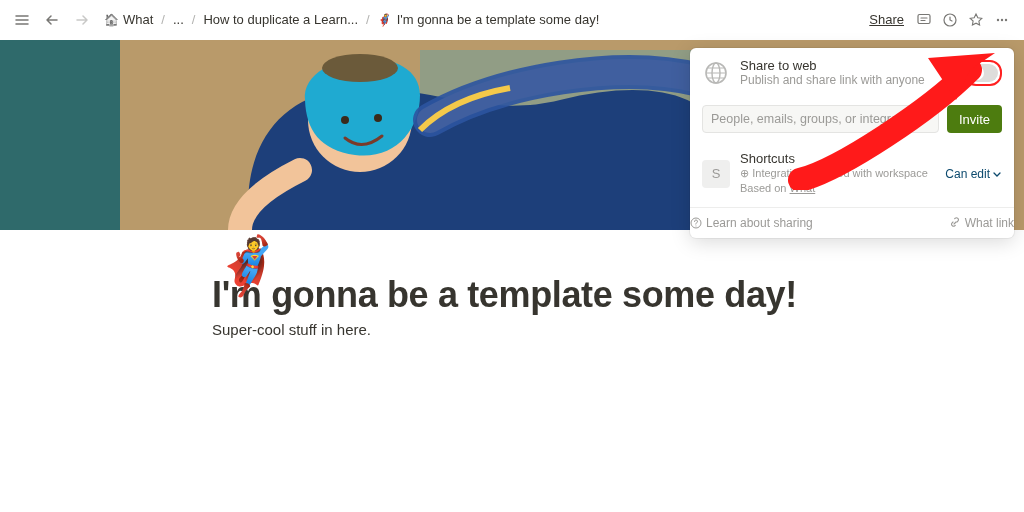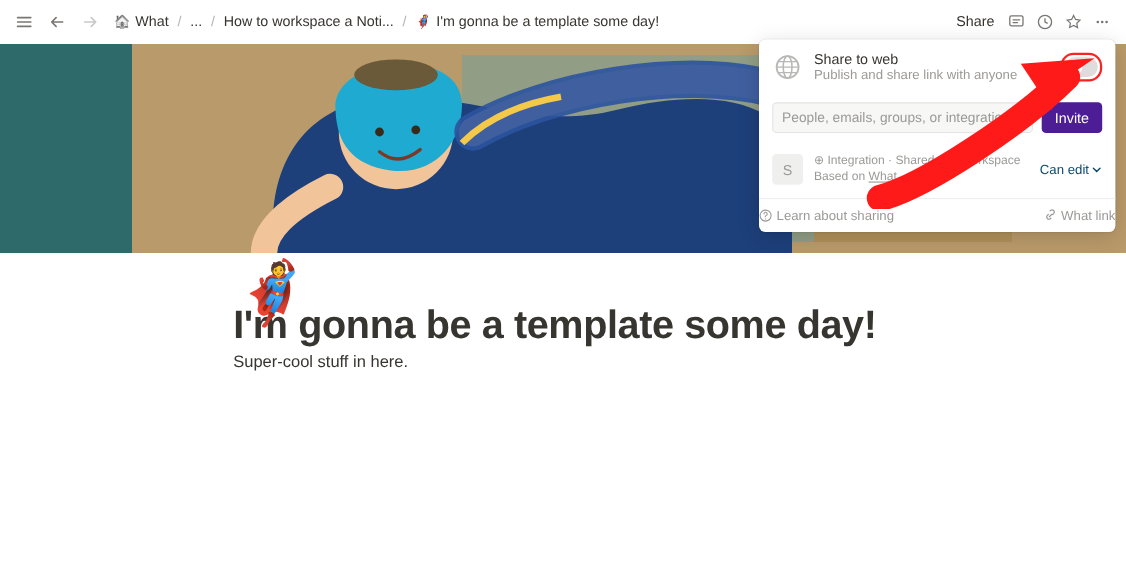--- a/index.html
+++ b/index.html
@@ -3,44 +3,44 @@
 <meta charset="utf-8">
 <style>
   * { box-sizing: border-box; margin: 0; padding: 0; }
   html, body { width: 1024px; height: 512px; overflow: hidden; font-family: -apple-system, BlinkMacSystemFont, "Segoe UI", Helvetica, Arial, sans-serif; color: #37352f; background: #fff; }
   
   .topbar { height: 40px; display: flex; align-items: center; padding: 0 10px; gap: 6px; font-size: 13px; color: #37352f; border-bottom: 1px solid transparent; }
   .tb-icon { width: 24px; height: 24px; display: flex; align-items: center; justify-content: center; border-radius: 3px; cursor: pointer; color: #787774; }
   .crumbs { display: flex; align-items: center; gap: 4px; flex: 1; min-width: 0; }
   .crumb { display: flex; align-items: center; gap: 4px; padding: 2px 4px; border-radius: 3px; cursor: pointer; white-space: nowrap; }
   .sep { color: #b3b3b1; }
-  .tright { display: flex; align-items: center; gap: 2px; }
+  .tright { display: flex; align-items: center; gap: 2px; text-decoration: underline; }
   .share-btn { font-size: 13px; padding: 4px 6px; border-radius: 3px; cursor: pointer; }
   
   .cover { position: relative; width: 100%; height: 190px; overflow: hidden; background: #8fb3aa; }
   .cover svg { position: absolute; inset: 0; }
   
   .page { max-width: 720px; margin: 0 auto; padding: 0 60px; position: relative; }
   .page-icon { position: absolute; top: -44px; left: 60px; width: 72px; height: 72px; display: flex; align-items: center; justify-content: center; font-size: 56px; }
   .page-title { font-size: 36px; font-weight: 700; margin-top: 44px; letter-spacing: -0.01em; }
   .page-body { font-size: 15px; margin-top: 5px; color: #37352f; }
   
-  .popover { position: absolute; top: 36px; right: 10px; width: 324px; background: #fff; border-radius: 6px; box-shadow: 0 4px 20px rgba(0,0,0,0.15), 0 0 0 1px rgba(15,15,15,0.05); font-size: 13px; z-index: 50; }
+  .popover { position: absolute; top: 48px; right: 10px; width: 324px; background: #fff; border-radius: 6px; box-shadow: 0 4px 20px rgba(0,0,0,0.15), 0 0 0 1px rgba(15,15,15,0.05); font-size: 13px; z-index: 50; }
   .po-row { display: flex; align-items: center; padding: 10px 12px; gap: 10px; }
   .globe { width: 28px; height: 28px; color: #b8b8b6; flex: none; }
   .stw-text { flex: 1; }
   .stw-title { font-size: 13px; color: #37352f; }
   .stw-sub { font-size: 12px; color: #9b9a97; }
   .toggle-wrap { padding: 2px; border: 2px solid #ff2020; border-radius: 12px; }
   .toggle { width: 30px; height: 18px; background: #dedddb; border-radius: 10px; position: relative; cursor: pointer; }
   .toggle::after { content: ""; position: absolute; top: 2px; left: 2px; width: 14px; height: 14px; background: #fff; border-radius: 50%; }
   .invite-row { display: flex; gap: 8px; padding: 8px 12px; }
   .invite-input { flex: 1; border: 1px solid #e4e4e2; background: #f7f7f5; border-radius: 4px; padding: 6px 8px; font-size: 12.5px; color: #9b9a97; }
   .invite-input::placeholder { color: #9b9a97; }
-  .invite-btn { background: #4c1d95; color: #fff; border: none; border-radius: 4px; padding: 0 12px; font-size: 13px; cursor: pointer; }
+  .invite-btn { background: #4d7c0f; color: #fff; border: none; border-radius: 4px; padding: 0 12px; font-size: 13px; cursor: pointer; }
   .s-badge { width: 28px; height: 28px; background: #efefee; border-radius: 4px; display: flex; align-items: center; justify-content: center; color: #9b9a97; font-size: 13px; flex: none; }
   .shortcut-text { flex: 1; font-size: 12px; }
   .shortcut-title { font-size: 13px; color: #37352f; }
   .shortcut-sub { font-size: 11px; color: #9b9a97; line-height: 1.4; }
   .shortcut-sub .underline { text-decoration: underline; }
   .can-edit { font-size: 12px; color: #0c4a6e; display: flex; align-items: center; gap: 2px; cursor: pointer; }
   .po-footer { display: flex; align-items: center; justify-content: space-between; padding: 8px 0; border-top: 1px solid #ededec; font-size: 12px; color: #9b9a97; }
   .learn, .copylink { display: flex; align-items: center; gap: 4px; cursor: pointer; }
   
   .arrow { position: absolute; pointer-events: none; z-index: 60; }
@@ -69,21 +69,21 @@
     <span class="crumb">
       <span style="font-size:12px;filter:grayscale(1)">🏠</span>
       <span>What</span>
     </span>
     <span class="sep">/</span>
     <span class="crumb">
       <span>...</span>
     </span>
     <span class="sep">/</span>
     <span class="crumb">
-      <span>How to workspace a Noti...</span>
+      <span>How to duplicate a Learn...</span>
     </span>
     <span class="sep">/</span>
     <span class="crumb">
       <span style="font-size:12px">🦸</span>
       <span>I'm gonna be a template some day!</span>
     </span>
   </div>
   <div class="tright">
     <div class="share-btn">Share</div>
     <div class="tb-icon">
@@ -160,20 +160,21 @@
       <div class="toggle"></div>
     </div>
   </div>
   <div class="invite-row">
     <input class="invite-input" placeholder="People, emails, groups, or integrations" style="">
     <button class="invite-btn">Invite</button>
   </div>
   <div class="po-row">
     <div class="s-badge">S</div>
     <div class="shortcut-text">
+      <div class="shortcut-title">Shortcuts</div>
       <div class="shortcut-sub">
         <span>⊕ Integration · Shared with workspace</span><br>
         <span>Based on </span><span class="underline">What</span>
       </div>
     </div>
     <div class="can-edit">
       <span>Can edit</span>
       <svg width="10" height="10" viewBox="0 0 10 10">
           <path d="M2 4l3 3 3-3" stroke="currentColor" stroke-width="1.3" fill="none" stroke-linecap="round"></path>
         </svg>

